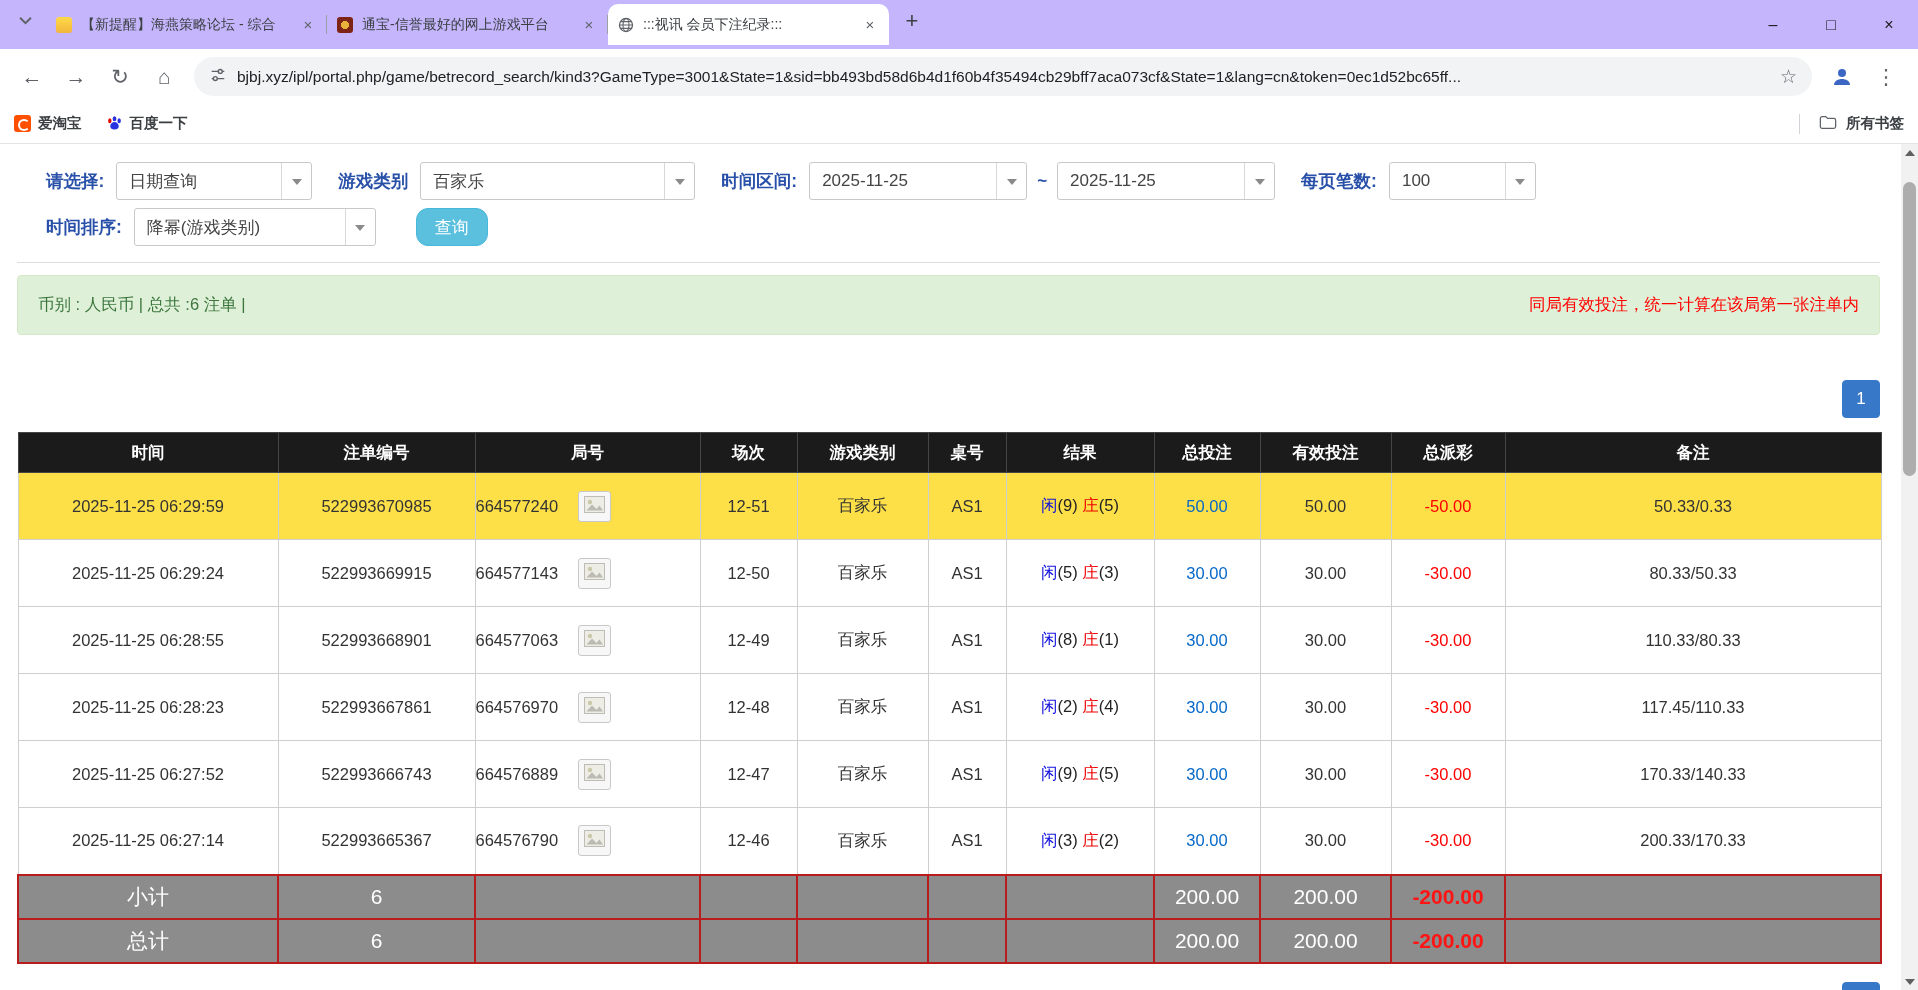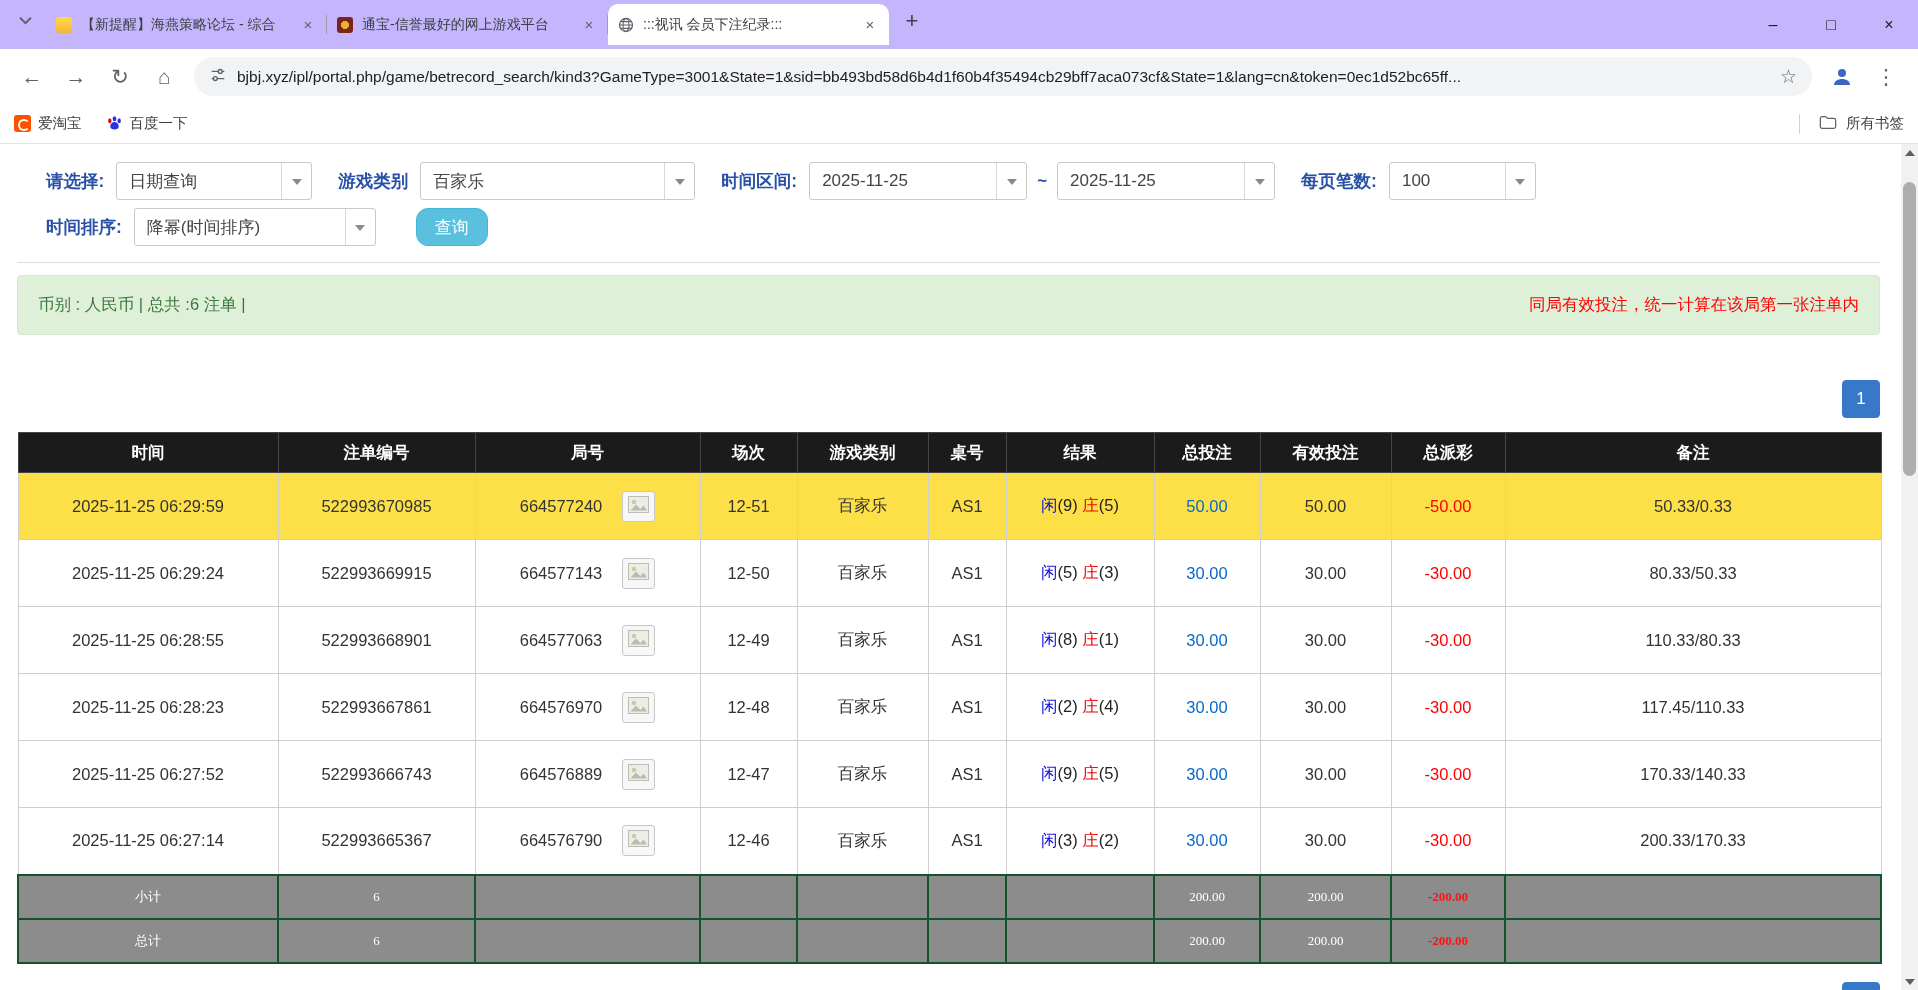--- a/index.html
+++ b/index.html
@@ -22,21 +22,21 @@
   .wc { width: 58px; height: 49px; display: flex; align-items: center; justify-content: center; font-size: 16px; color: #1b1b1b; }
 
   
   .navbar { height: 55px; background: #fff; display: flex; align-items: center; padding: 0 10px; }
   .nav-btn { width: 40px; height: 40px; display: flex; align-items: center; justify-content: center; font-size: 21px; color: #5F6368; border-radius: 50%; flex: none; margin: 0 2px; }
   .urlbar { flex: 1; height: 39px; background: #F1F3F4; border-radius: 20px; display: flex; align-items: center; padding: 0 15px; margin: 0 8px; min-width: 0; }
   .url-text { flex: 1; font-size: 15.5px; color: #202124; white-space: nowrap; overflow: hidden; margin: 0 10px; }
   .star { font-size: 19px; color: #5F6368; flex: none; }
 
   
-  .bookmarks { height: 40px; background: #fff; border-bottom: 1px solid #E2E4E8; display: flex; align-items: center; padding: 0 14px; font-size: 14.5px; color: #3C4043; }
+  .bookmarks { height: 40px; background: #fff; border-bottom: 1px solid #E2E4E8; display: flex; align-items: center; padding: 0 14px; font-size: 14.5px; color: #3C4043; font-weight: bold; }
   .bm-item { display: flex; align-items: center; gap: 7px; margin-right: 24px; }
   .bm-ico-taobao { width: 17px; height: 17px; border-radius: 3px; background: #FF5000; position: relative; }
   .bm-ico-taobao::after { content: ""; position: absolute; left: 4px; top: 4px; width: 8px; height: 8px; border: 2px solid #fff; border-right-color: transparent; border-radius: 50%; }
   .bm-right { margin-left: auto; display: flex; align-items: center; gap: 9px; }
   .bm-divider { width: 1px; height: 20px; background: #D0D3D8; margin-right: 10px; }
 
   
   .page { position: relative; height: 846px; background: #fff; overflow: hidden; }
 
   .filters { margin: 0 38px 0 17px; padding: 10px 0 16px 29px; border-bottom: 1px solid #DDD; }
@@ -59,23 +59,23 @@
   .pgbtn { width: 38px; height: 38px; background: #3878C8; border: 1px solid #3878C8; border-radius: 4px; color: #fff; font-size: 17px; display: flex; align-items: center; justify-content: center; }
   .pagination-bottom { position: absolute; right: 38px; top: 838px; }
 
   table.bets { margin: 14px 38px 0 17px; border-collapse: collapse; table-layout: fixed; width: 1863px; font-size: 16.5px; color: #333; text-align: center; }
   table.bets thead th { background: #1B1B1B; color: #fff; font-weight: bold; height: 40px; border: 1px solid #454545; font-size: 16.5px; }
   table.bets tbody td { height: 67px; border: 1px solid #CFCFCF; background: #fff; }
   table.bets tbody tr.hl td { background: #fde047; }
   .blue { color: #0668C8; }
   .red { color: #FF0000; }
   .rp { color: #1010DD; } .rb { color: #EE0000; } .rn { color: #222; }
-  .round { display: flex; align-items: center; justify-content: center; gap: 20px; }
+  .round { display: flex; align-items: center; gap: 20px; }
   .imgbtn { display: inline-flex; align-items: center; justify-content: center; border: 1px solid #C8C8C8; background: #F7F7F7; border-radius: 3px; padding: 4px 5px; }
-  table.bets tfoot td { height: 44px; background: #8C8C8C; color: #fff; border: 2px solid #14532d; font-size: 13px; font-family: Liberation Serif, serif; }
+  table.bets tfoot td { height: 44px; background: #8C8C8C; color: #fff; border: 2px solid #b91c1c; font-size: 21px; }
   table.bets tfoot td.payred { color: #FF1414; font-weight: bold; }
 
   
   .vscroll { position: absolute; right: 0; top: 0; width: 17px; height: 100%; background: #F1F1F1; }
   .sb-up, .sb-down { position: absolute; left: 0; width: 17px; height: 17px; display: flex; align-items: center; justify-content: center; }
   .sb-up { top: 0; } .sb-down { bottom: 0; }
   .sb-up::after { content: ""; border: 5px solid transparent; border-bottom: 6px solid #606060; margin-bottom: 5px; }
   .sb-down::after { content: ""; border: 5px solid transparent; border-top: 6px solid #606060; margin-top: 5px; }
   .sb-thumb { position: absolute; left: 2px; top: 38px; width: 13px; height: 294px; background: #ADADAD; border-radius: 7px; }
 </style>
@@ -209,21 +209,21 @@
         <div class="combo wp">
           <span class="combo-val">100</span>
           <span class="combo-arrow"></span>
         </div>
       </div>
     </div>
     <div class="filter-row">
       <div class="fgroup">
         <span class="flt-label">时间排序:</span>
         <div class="combo ws">
-          <span class="combo-val">降幂(时间排序)</span>
+          <span class="combo-val">降幂(游戏类别)</span>
           <span class="combo-arrow"></span>
         </div>
       </div>
       <button class="search-btn">查询</button>
     </div>
   </div>
 
   <div class="summary-bar">
     <span class="summary-left">币别 : 人民币 | 总共 :6 注单 |</span>
     <span class="summary-right">同局有效投注，统一计算在该局第一张注单内</span>

